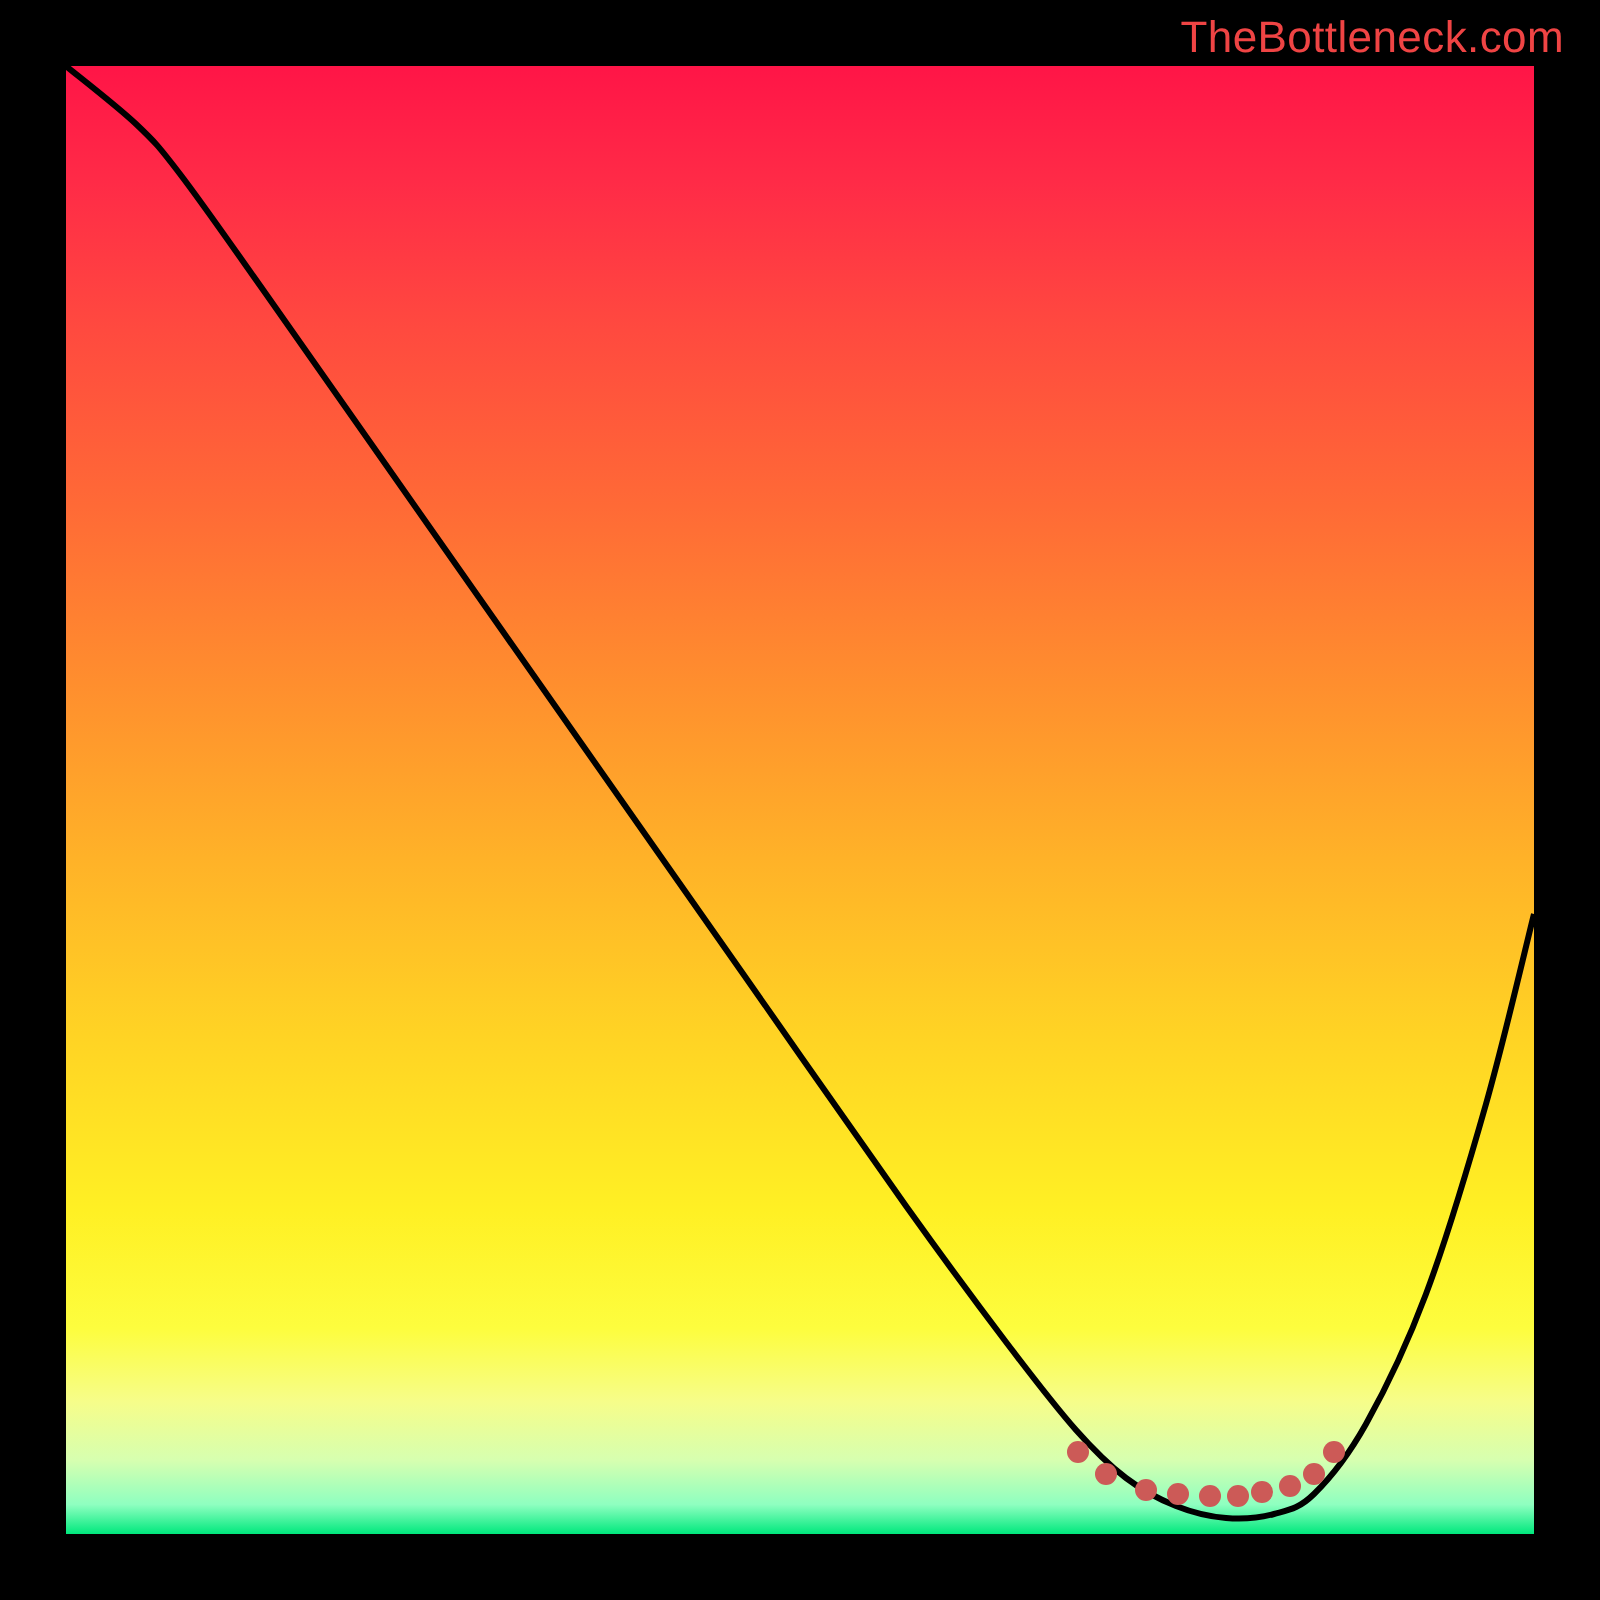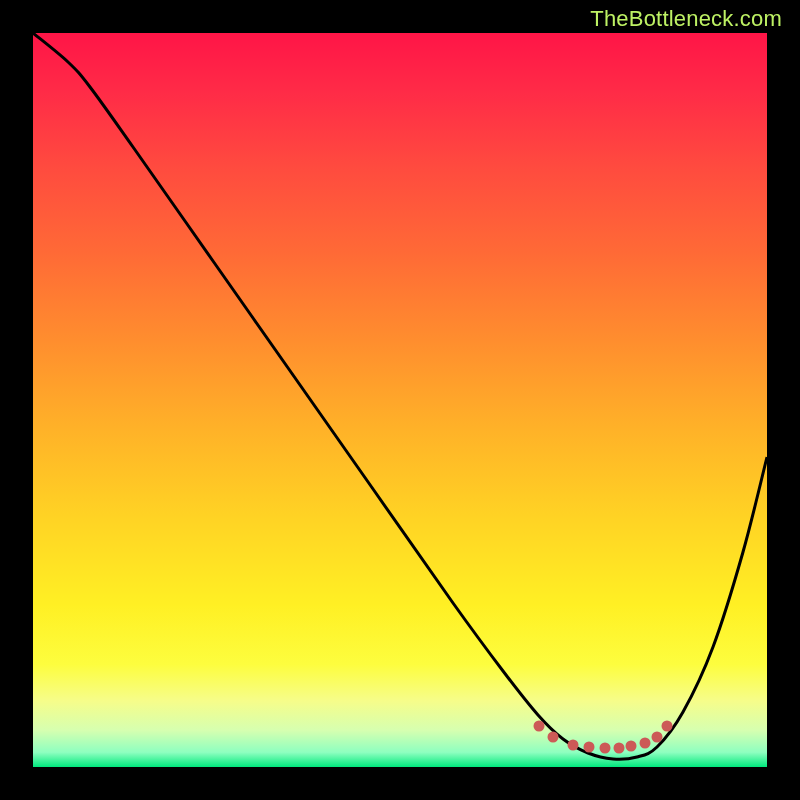--- a/index.html
+++ b/index.html
@@ -15,21 +15,21 @@
       #ffd324 66%,
       #fff024 78%,
       #fdfd3e 86%,
       #f6fd8a 91%,
       #d6ffb0 95%,
       #8effc0 98%,
       #00e87d 100%)}
   .curve{position:absolute;inset:0}
   .dots{position:absolute;inset:0}
   .dot{position:absolute;width:11px;height:11px;border-radius:50%;background:#cc5a57;transform:translate(-50%,-50%)}
-  .watermark{position:absolute;top:6px;right:18px;color:#bef264;font-size:22px;letter-spacing:.2px}
+  .watermark{position:absolute;top:6px;right:18px;color:#ef4444;font-size:22px;letter-spacing:.2px}
 </style>
 </head>
 <body>
 
 <div class="stage">
   <div class="watermark">TheBottleneck.com</div>
 
   <div class="panel">
     <div class="grad"></div>
 

